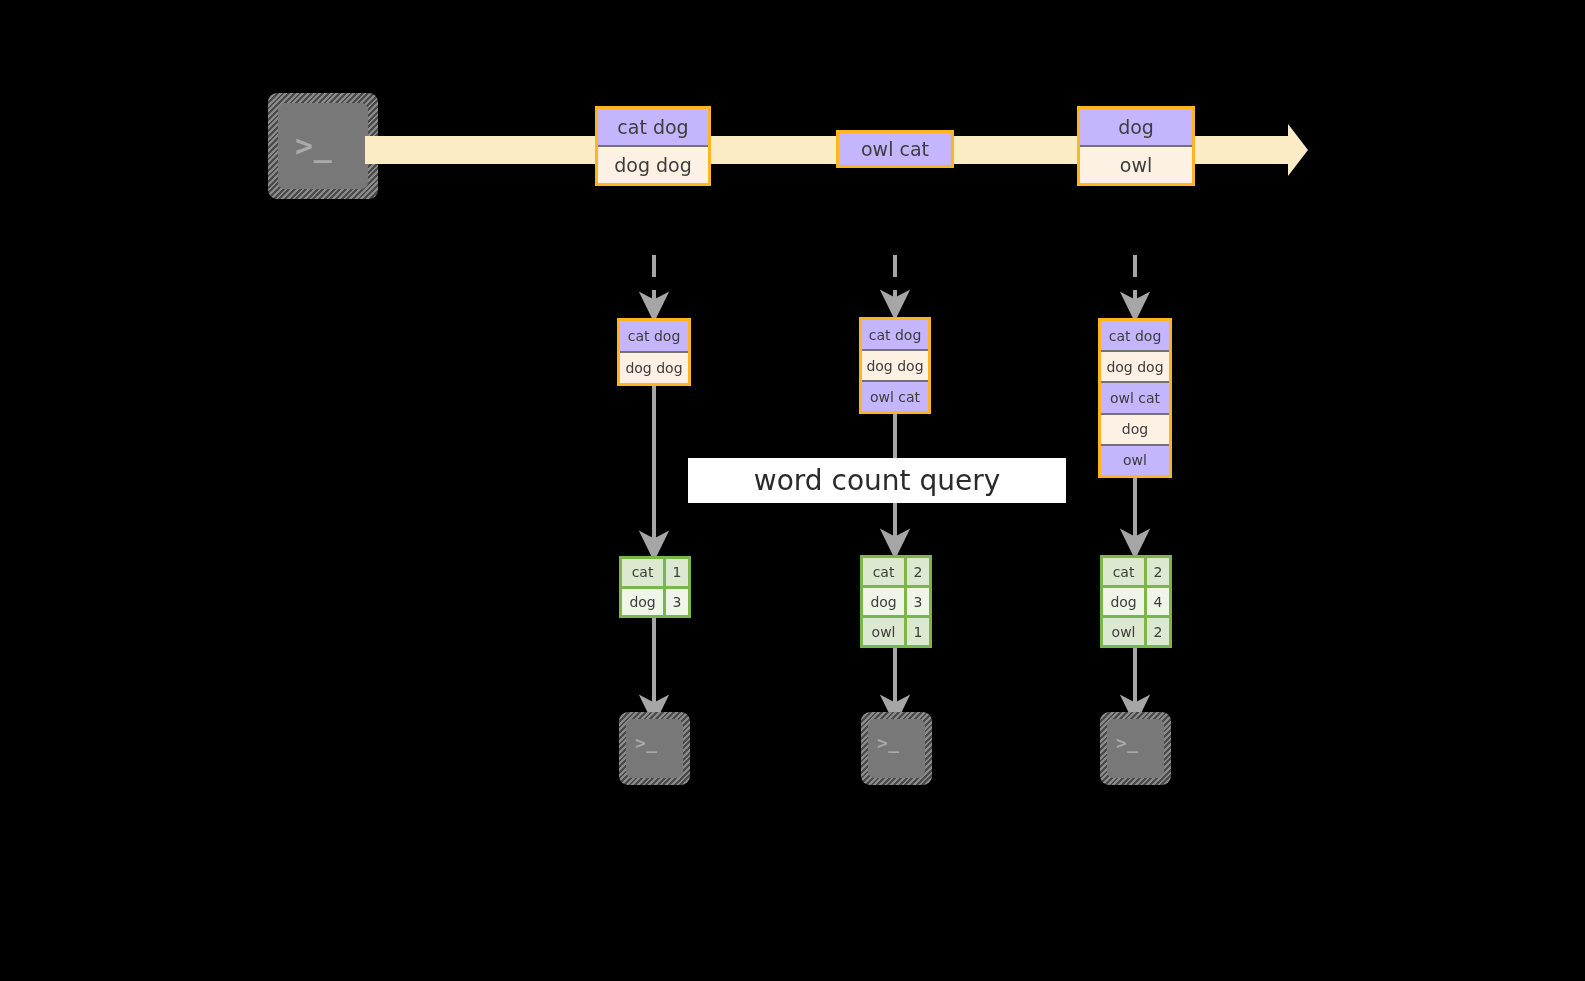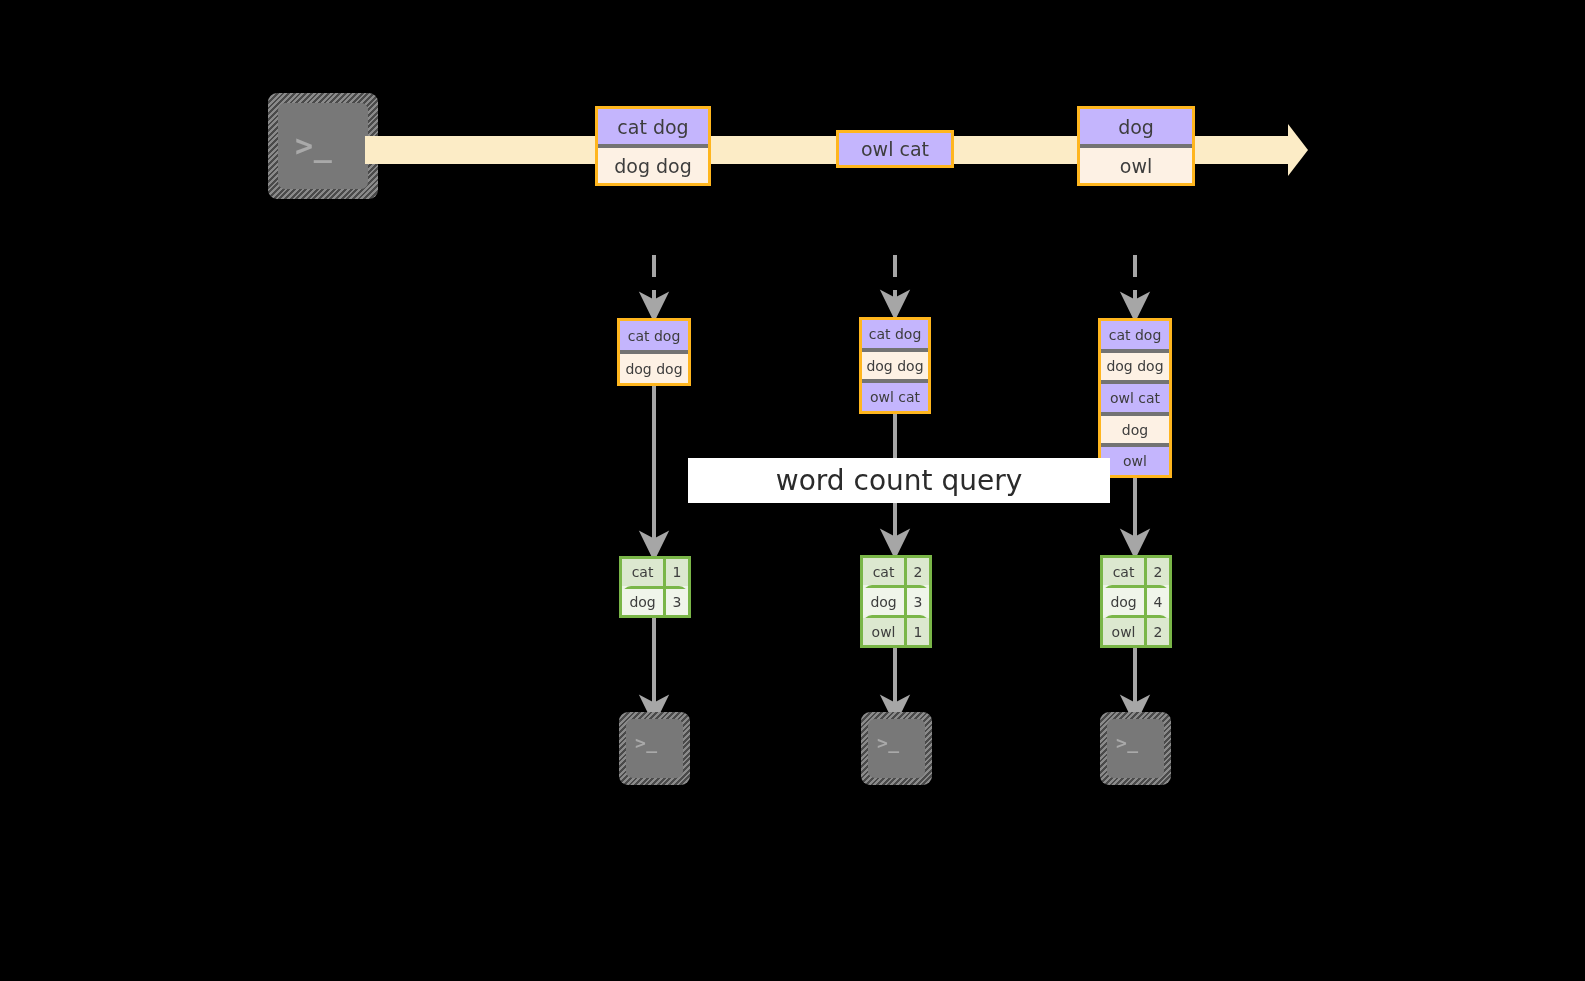--- a/index.html
+++ b/index.html
@@ -76,38 +76,37 @@
     align-items: center;
     justify-content: center;
     color: #3d3d3d;
     background: #fdf1e4;
     white-space: nowrap;
   }
   .obox .row.shade {
     background: #c4b5fd;
   }
   .obox .row + .row {
-    border-top: 4px solid #737373;
+    border-top: 2px solid #737373;
   }
 
   
   .gbox {
     position: absolute;
     box-sizing: border-box;
     border: 3px solid #7ab648;
     background: #eef4e8;
     display: flex;
     flex-direction: column;
   }
   .gbox .grow {
     box-sizing: border-box;
     flex: 1 1 auto;
     display: flex;
     align-items: stretch;
-    border-radius: 9px;
   }
   .gbox .grow + .grow {
     border-top: 3px solid #7ab648;
   }
   .gbox .cell {
     box-sizing: border-box;
     display: flex;
     align-items: center;
     justify-content: center;
     color: #3d3d3d;
@@ -221,21 +220,21 @@
   </div>
 
   <div class="obox t13" style="left:1098px; top:318px; width:74px; height:160px;">
     <div class="row shade">cat dog</div>
     <div class="row">dog dog</div>
     <div class="row shade">owl cat</div>
     <div class="row">dog</div>
     <div class="row shade">owl</div>
   </div>
 
-  <div class="query-band t26" style="left:688px; top:458px; width:422px; height:45px;">
+  <div class="query-band t26" style="left:688px; top:458px; width:378px; height:45px;">
     <span>word count query</span>
   </div>
 
   <div class="gbox t13" style="left:619px; top:556px; width:72px; height:62px;">
     <div class="grow">
       <div class="cell word shade">cat</div>
       <div class="cell count shade">1</div>
     </div>
     <div class="grow">
       <div class="cell word">dog</div>

